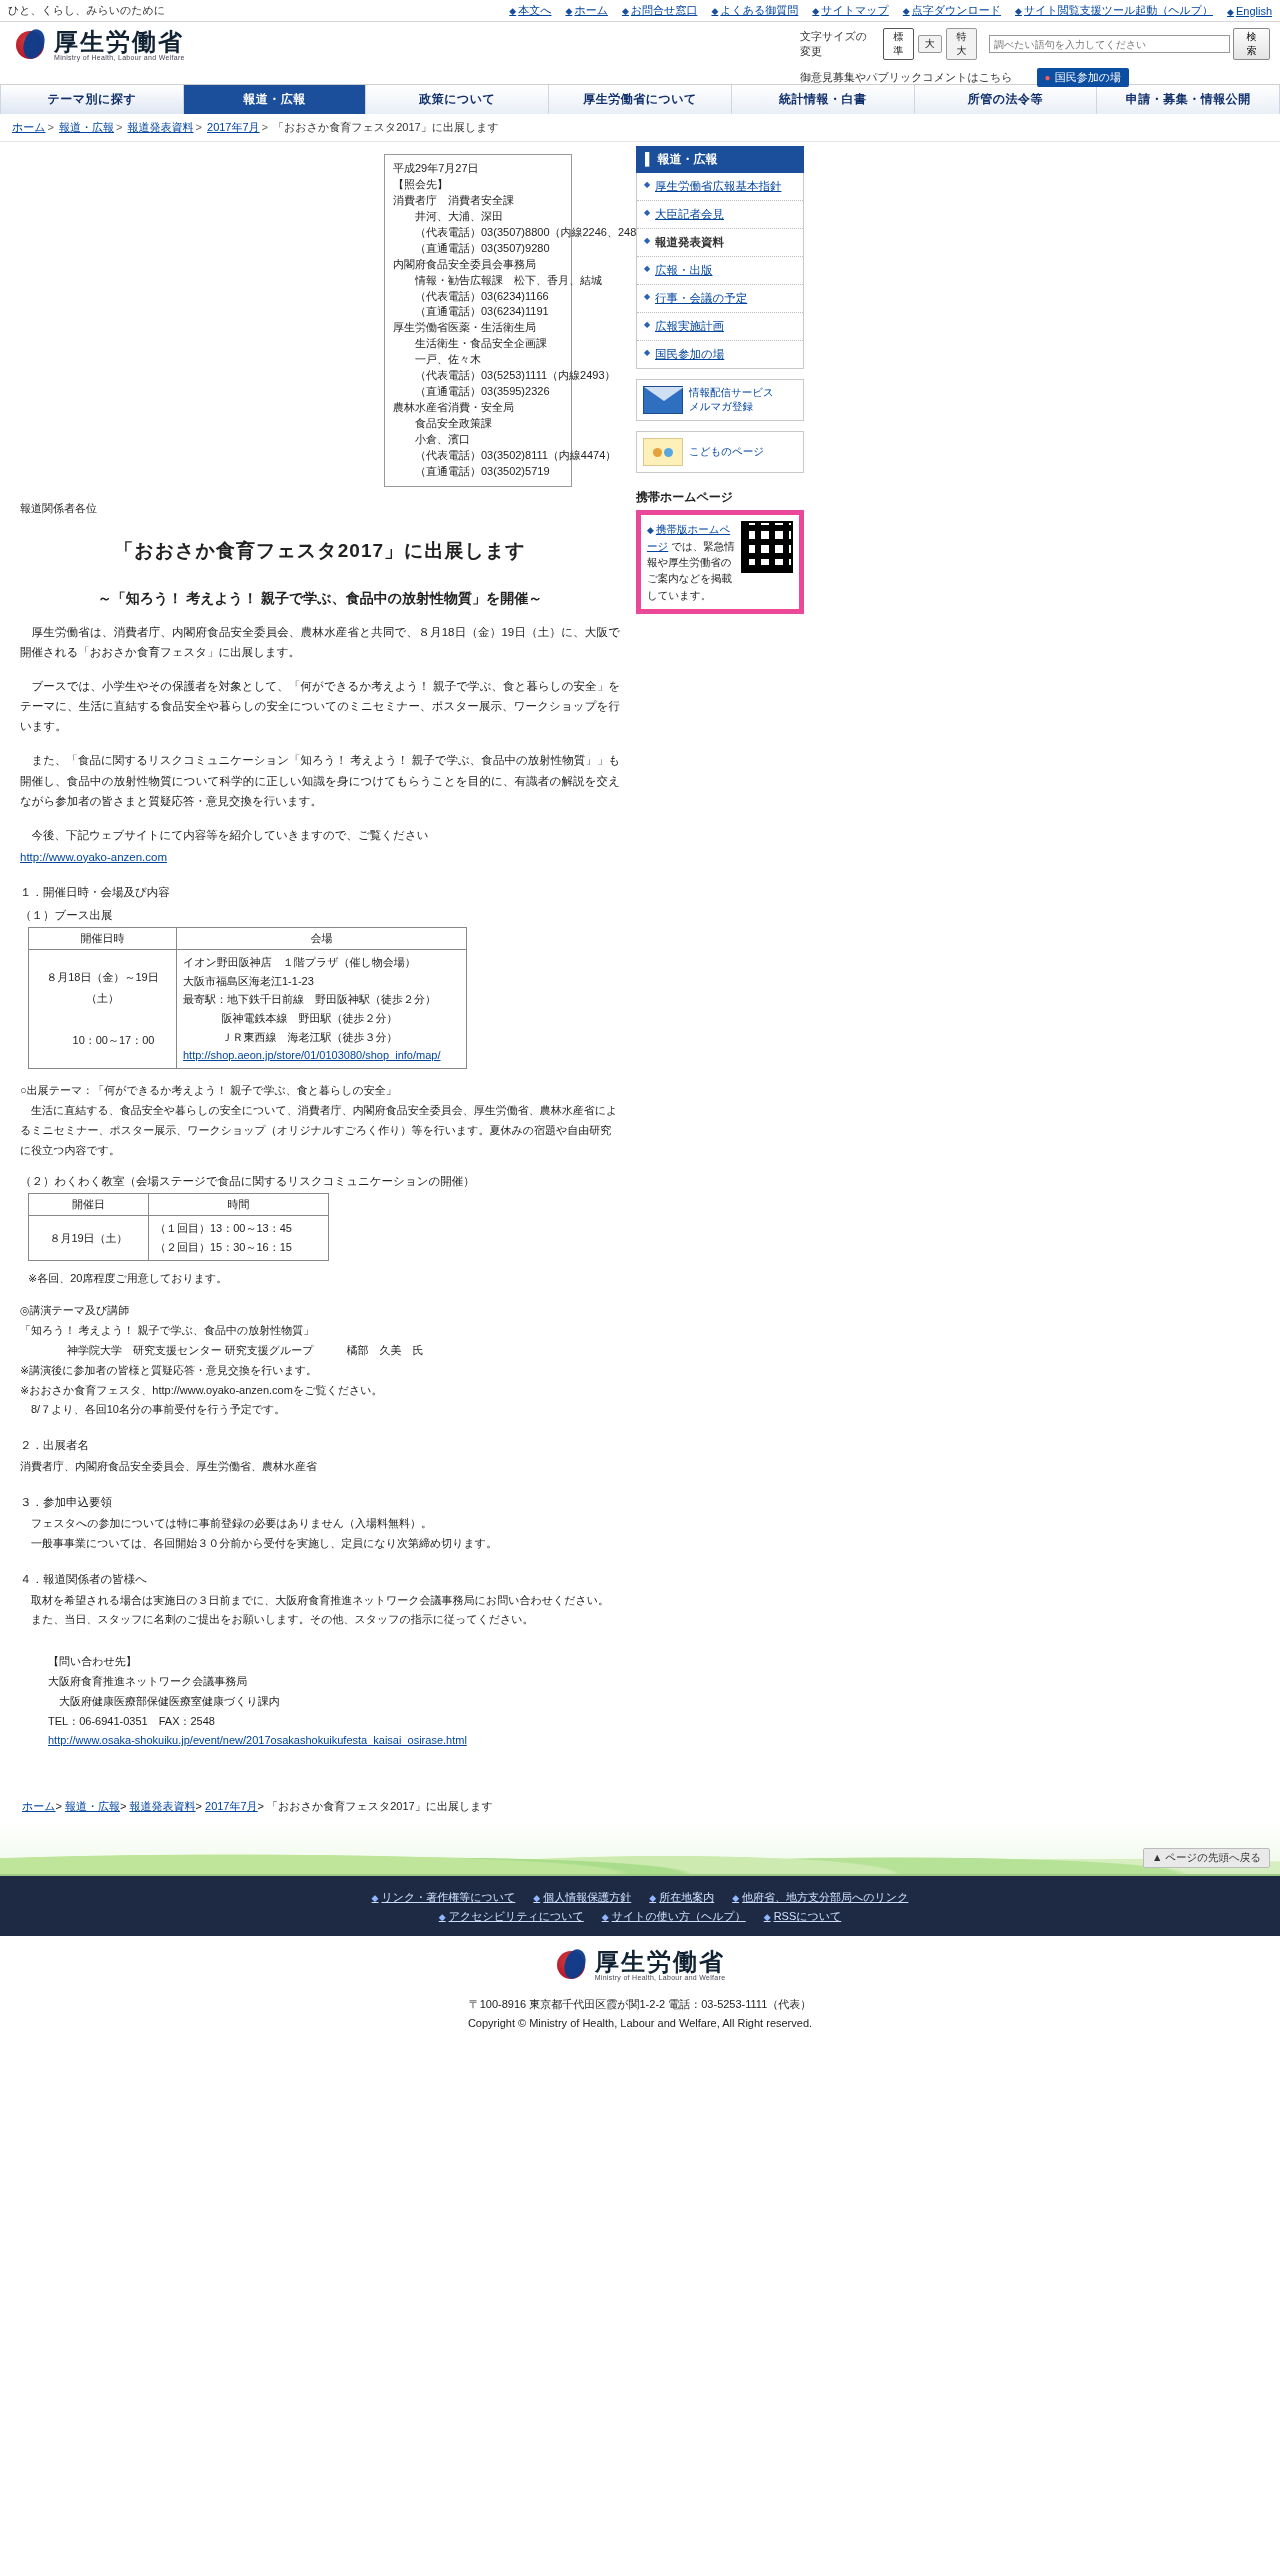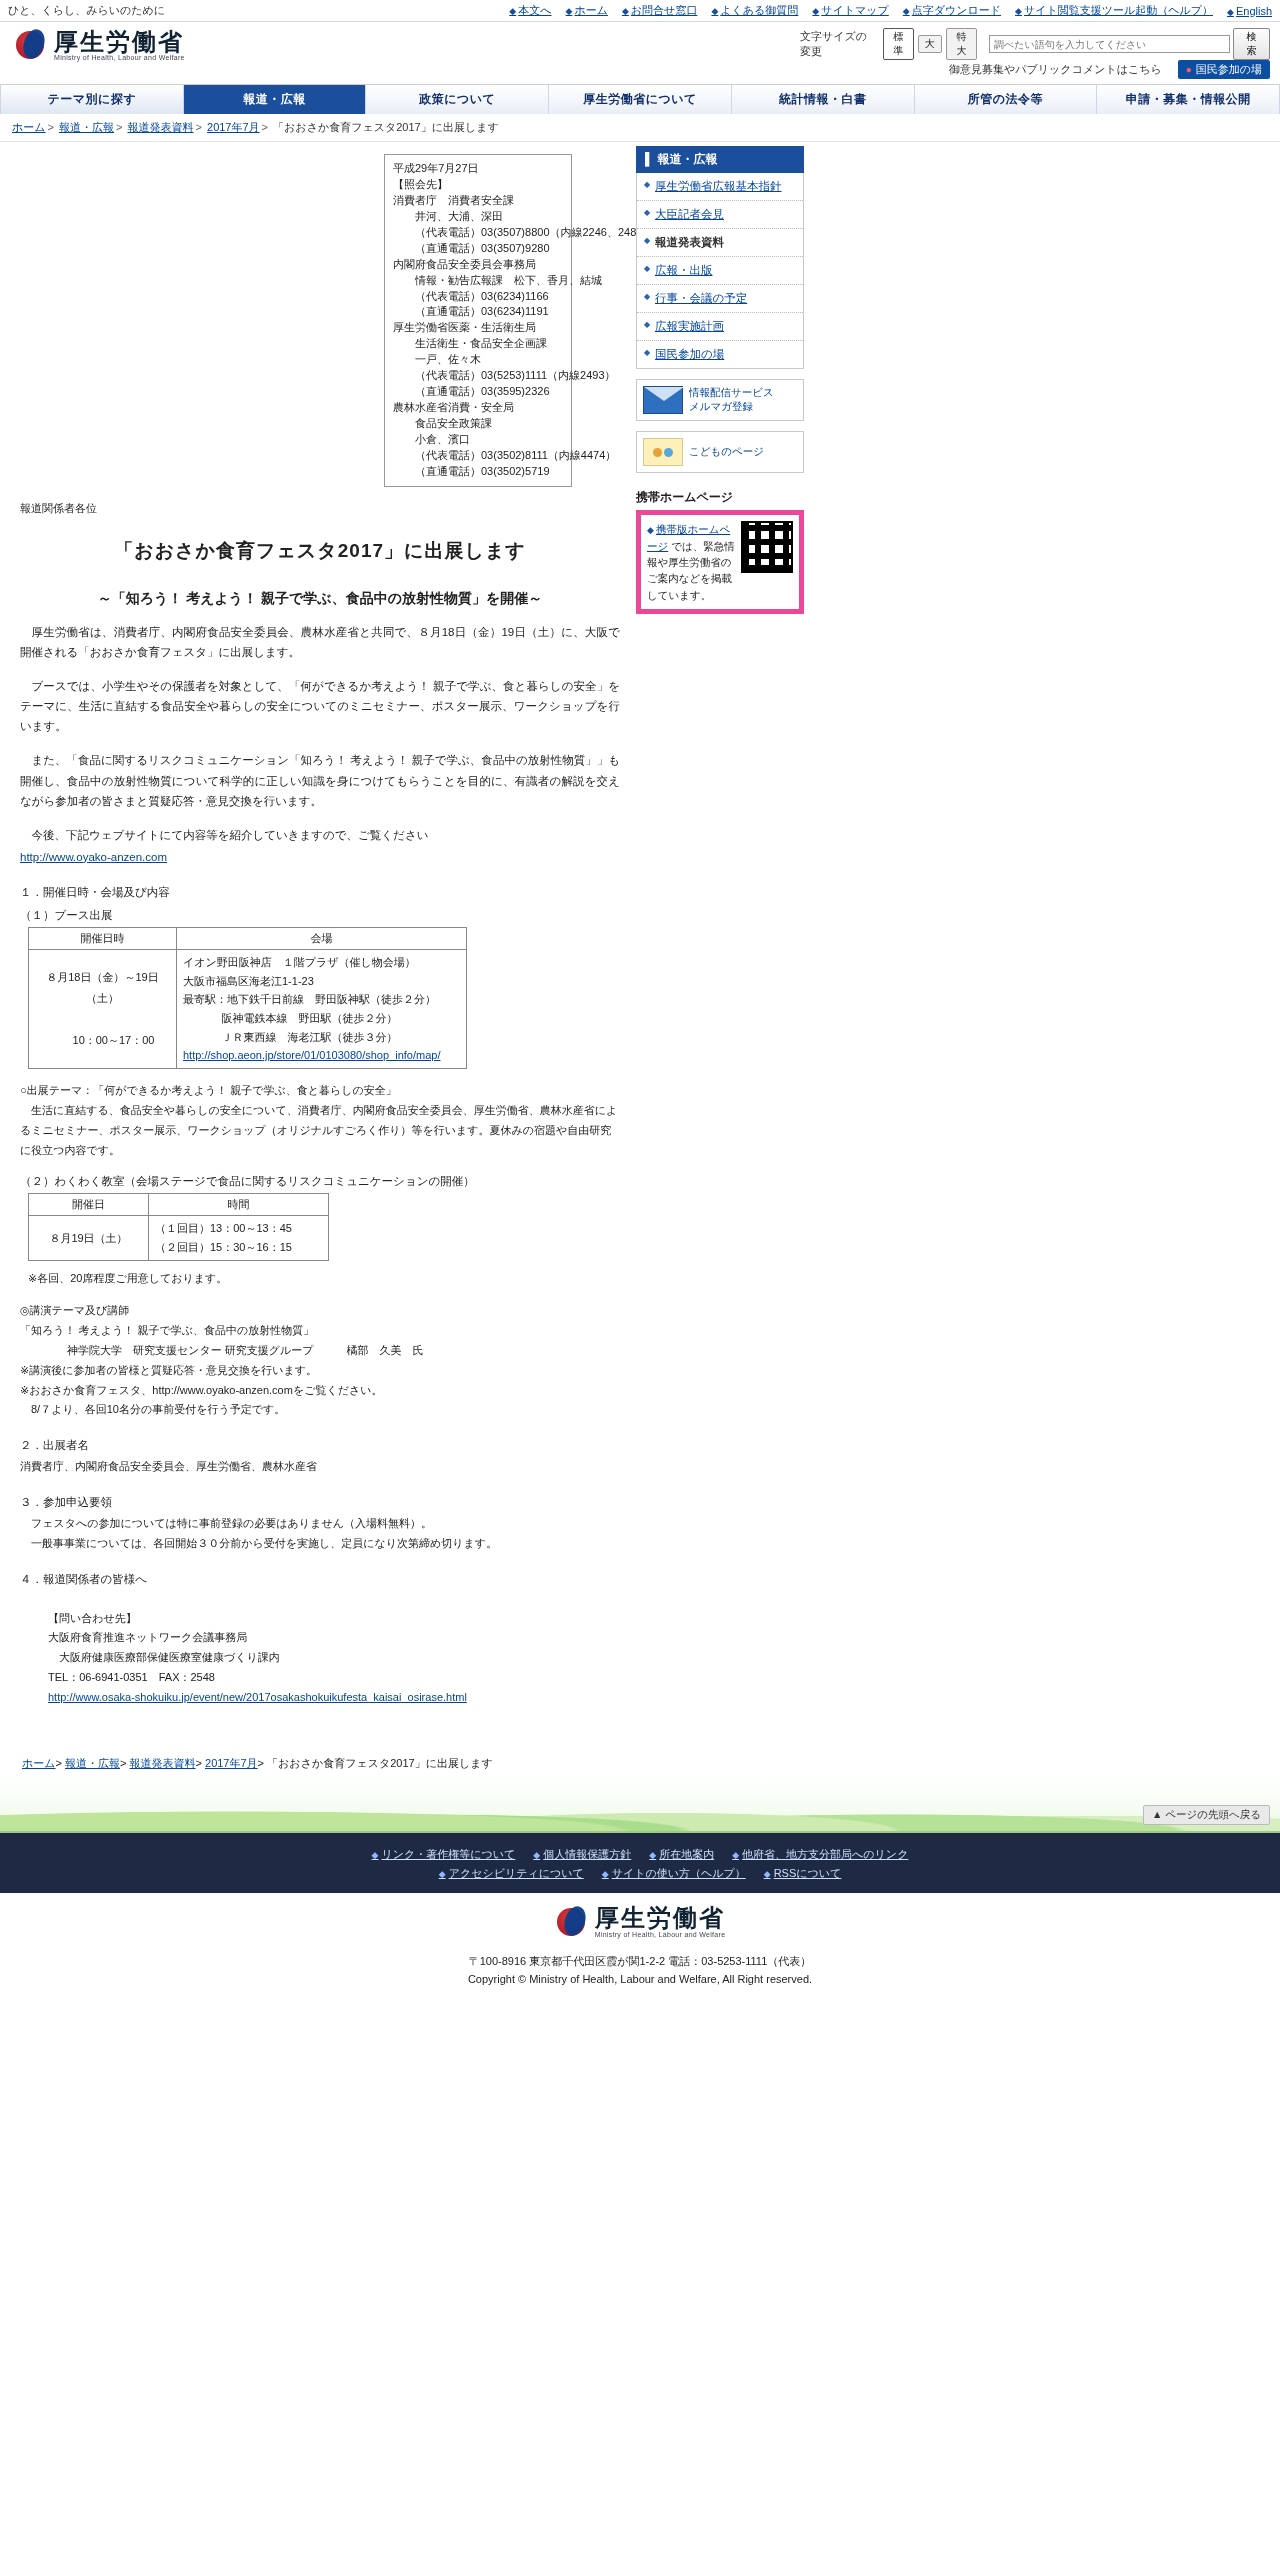--- a/index.html
+++ b/index.html
@@ -65,21 +65,21 @@
     display:flex; align-items:center; gap:3px; margin-left:8px;
   }
   .search-input {
     width:250px; height:18px; border:1px solid #999; font-size:10px; padding:0 4px; color:#777;
     background:#fff;
   }
   .search-btn {
     border:1px solid #888; background:linear-gradient(#fdfdfd,#e4e4e4);
     font-size:10px; padding:1px 8px; border-radius:2px;
   }
-  .promo-row { display:flex; align-items:center; justify-content:flex-end; gap:16px; margin-top:0; font-size:11px; }
+  .promo-row { display:flex; align-items:center; gap:24px; margin-top:8px; font-size:11px; }
   .promo-row .txt { color:#333; }
   .promo-badge {
     background:#0b4ea2; color:#fff; font-size:11px; padding:2px 8px; border-radius:2px;
     display:flex; align-items:center; gap:4px;
   }
   .promo-badge .flag { color:#ff5b5b; font-size:10px; }
 
   
   .gnav { display:flex; height:30px; border-top:1px solid #cfcfcf; }
   .gnav .item {
@@ -394,20 +394,24 @@
       <div>消費者庁、内閣府食品安全委員会、厚生労働省、農林水産省</div>
     </div>
 
     <div class="sec-h">３．参加申込要領</div>
     <div class="note-block" style="margin-top:0;">
       <div>　フェスタへの参加については特に事前登録の必要はありません（入場料無料）。</div>
       <div>　一般事事業については、各回開始３０分前から受付を実施し、定員になり次第締め切ります。</div>
     </div>
 
     <div class="sec-h">４．報道関係者の皆様へ</div>
+    <div class="note-block" style="margin-top:0;">
+      <div>　取材を希望される場合は実施日の３日前までに、大阪府食育推進ネットワーク会議事務局にお問い合わせください。</div>
+      <div>　また、当日、スタッフに名刺のご提出をお願いします。その他、スタッフの指示に従ってください。</div>
+    </div>
 
     <div class="note-block" style="margin-top:22px; margin-left:34px;">
       <div>【問い合わせ先】</div>
       <div>大阪府食育推進ネットワーク会議事務局</div>
       <div>　大阪府健康医療部保健医療室健康づくり課内</div>
       <div>TEL：06-6941-0351　FAX：2548</div>
       <div><a href="#">http://www.osaka-shokuiku.jp/event/new/2017osakashokuikufesta_kaisai_osirase.html</a></div>
     </div>
 
   </div>

